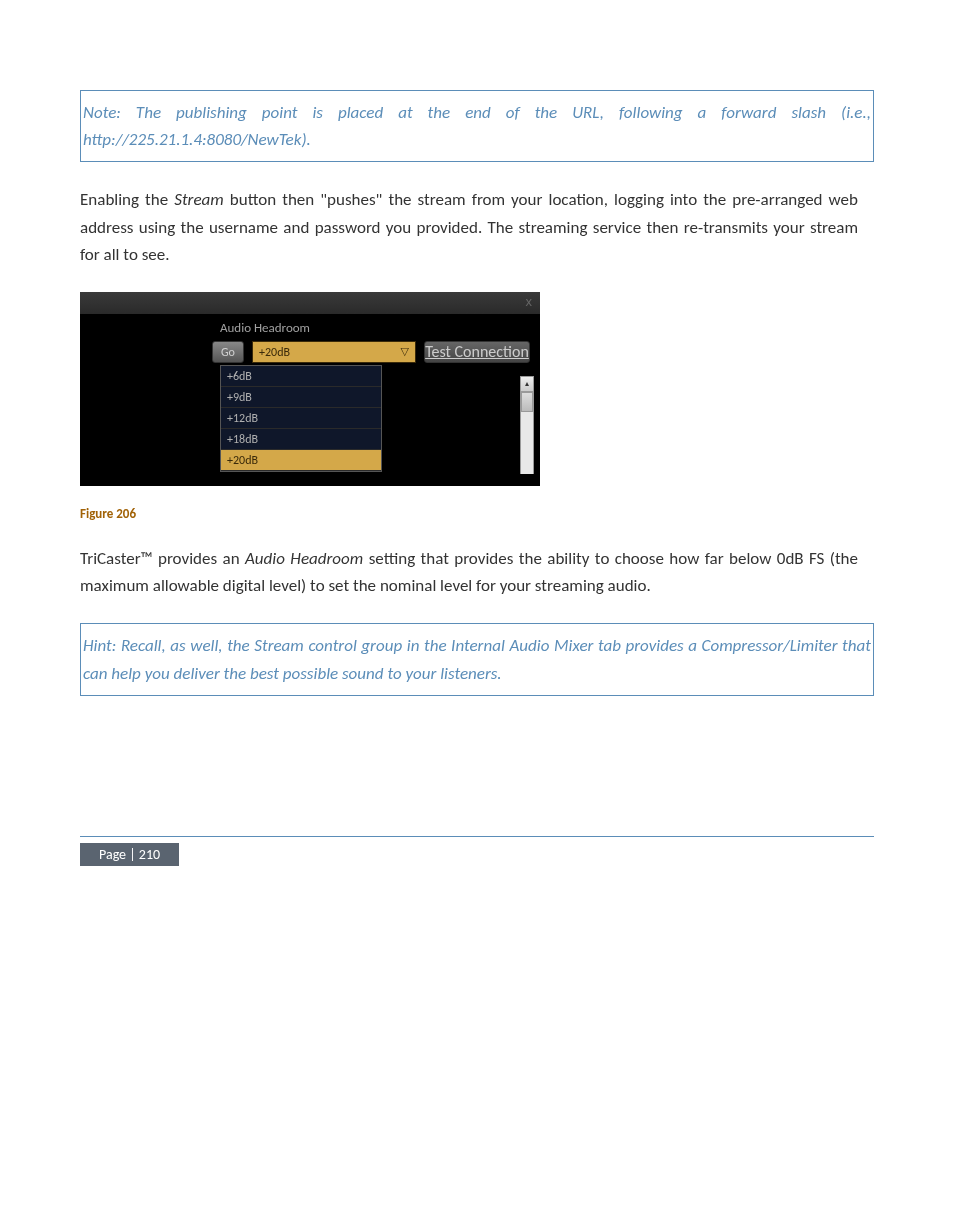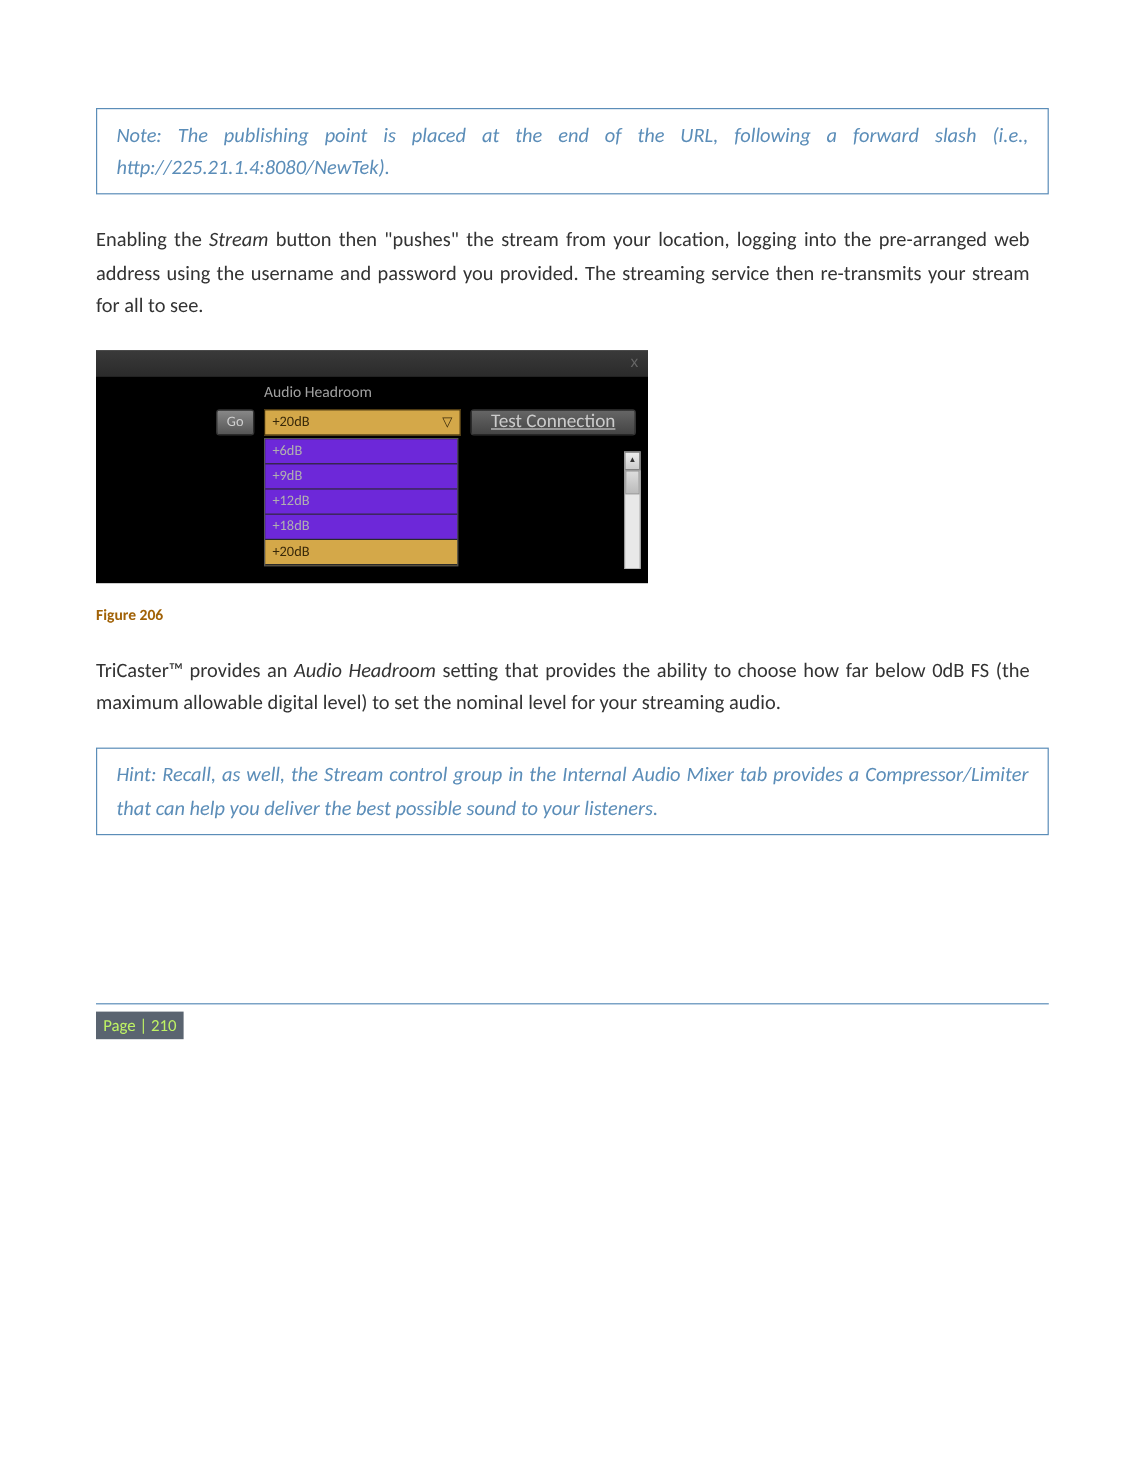--- a/index.html
+++ b/index.html
@@ -8,21 +8,21 @@
     font-family: Calibri, "Segoe UI", Arial, sans-serif;
     background: #ffffff;
     color: #333333;
     width: 954px;
   }
   .page {
     padding: 90px 80px 40px 80px;
   }
   .note-box {
     border: 1px solid #5b8db8;
-    padding: 8px 16px;
+    padding: 8px 2px;
     margin: 0 0 24px 0;
     font-style: italic;
     color: #5b8db8;
     font-size: 17px;
     line-height: 1.6;
     text-align: justify;
   }
   .body-text {
     font-size: 17px;
     line-height: 1.6;
@@ -63,20 +63,21 @@
   }
   .dropdown-label {
     color: #a0a0a0;
     font-size: 13px;
     padding: 6px 0 6px 140px;
   }
   .dropdown-row {
     display: flex;
     align-items: flex-end;
     padding: 0 10px 0 0;
+    margin-left: 32px;
   }
   .go-button {
     width: 30px;
     height: 20px;
     background: linear-gradient(#888888, #555555);
     color: #d0d0d0;
     font-size: 12px;
     text-align: center;
     line-height: 20px;
     border-radius: 3px;
@@ -115,21 +116,21 @@
     border: 1px solid #333333;
     text-decoration: underline;
   }
   .dropdown-list {
     position: relative;
     margin: 2px 0 0 140px;
     width: 160px;
     border: 1px solid #555555;
   }
   .dropdown-item {
-    background: #6d28d9;
+    background: #0f172a;
     color: #b0b0b0;
     font-size: 12px;
     padding: 3px 6px;
     border-bottom: 1px solid #2a2a2a;
   }
   .dropdown-item.highlight {
     background: #d4a849;
     color: #3a2a0a;
   }
   .scrollbar {
@@ -173,23 +174,23 @@
     margin: 20px 0 24px 0;
   }
   .footer-rule {
     border: none;
     border-top: 1px solid #5b8db8;
     margin: 140px 0 6px 0;
   }
   .page-footer {
     display: inline-block;
     background: #5a6470;
-    color: #bef264;
+    color: #ffffff;
     font-size: 14px;
-    padding: 3px 6px;
+    padding: 3px 19px;
   }
   em.term {
     font-style: italic;
   }
 </style>
 </head>
 <body>
 
 <div class="page">
 

